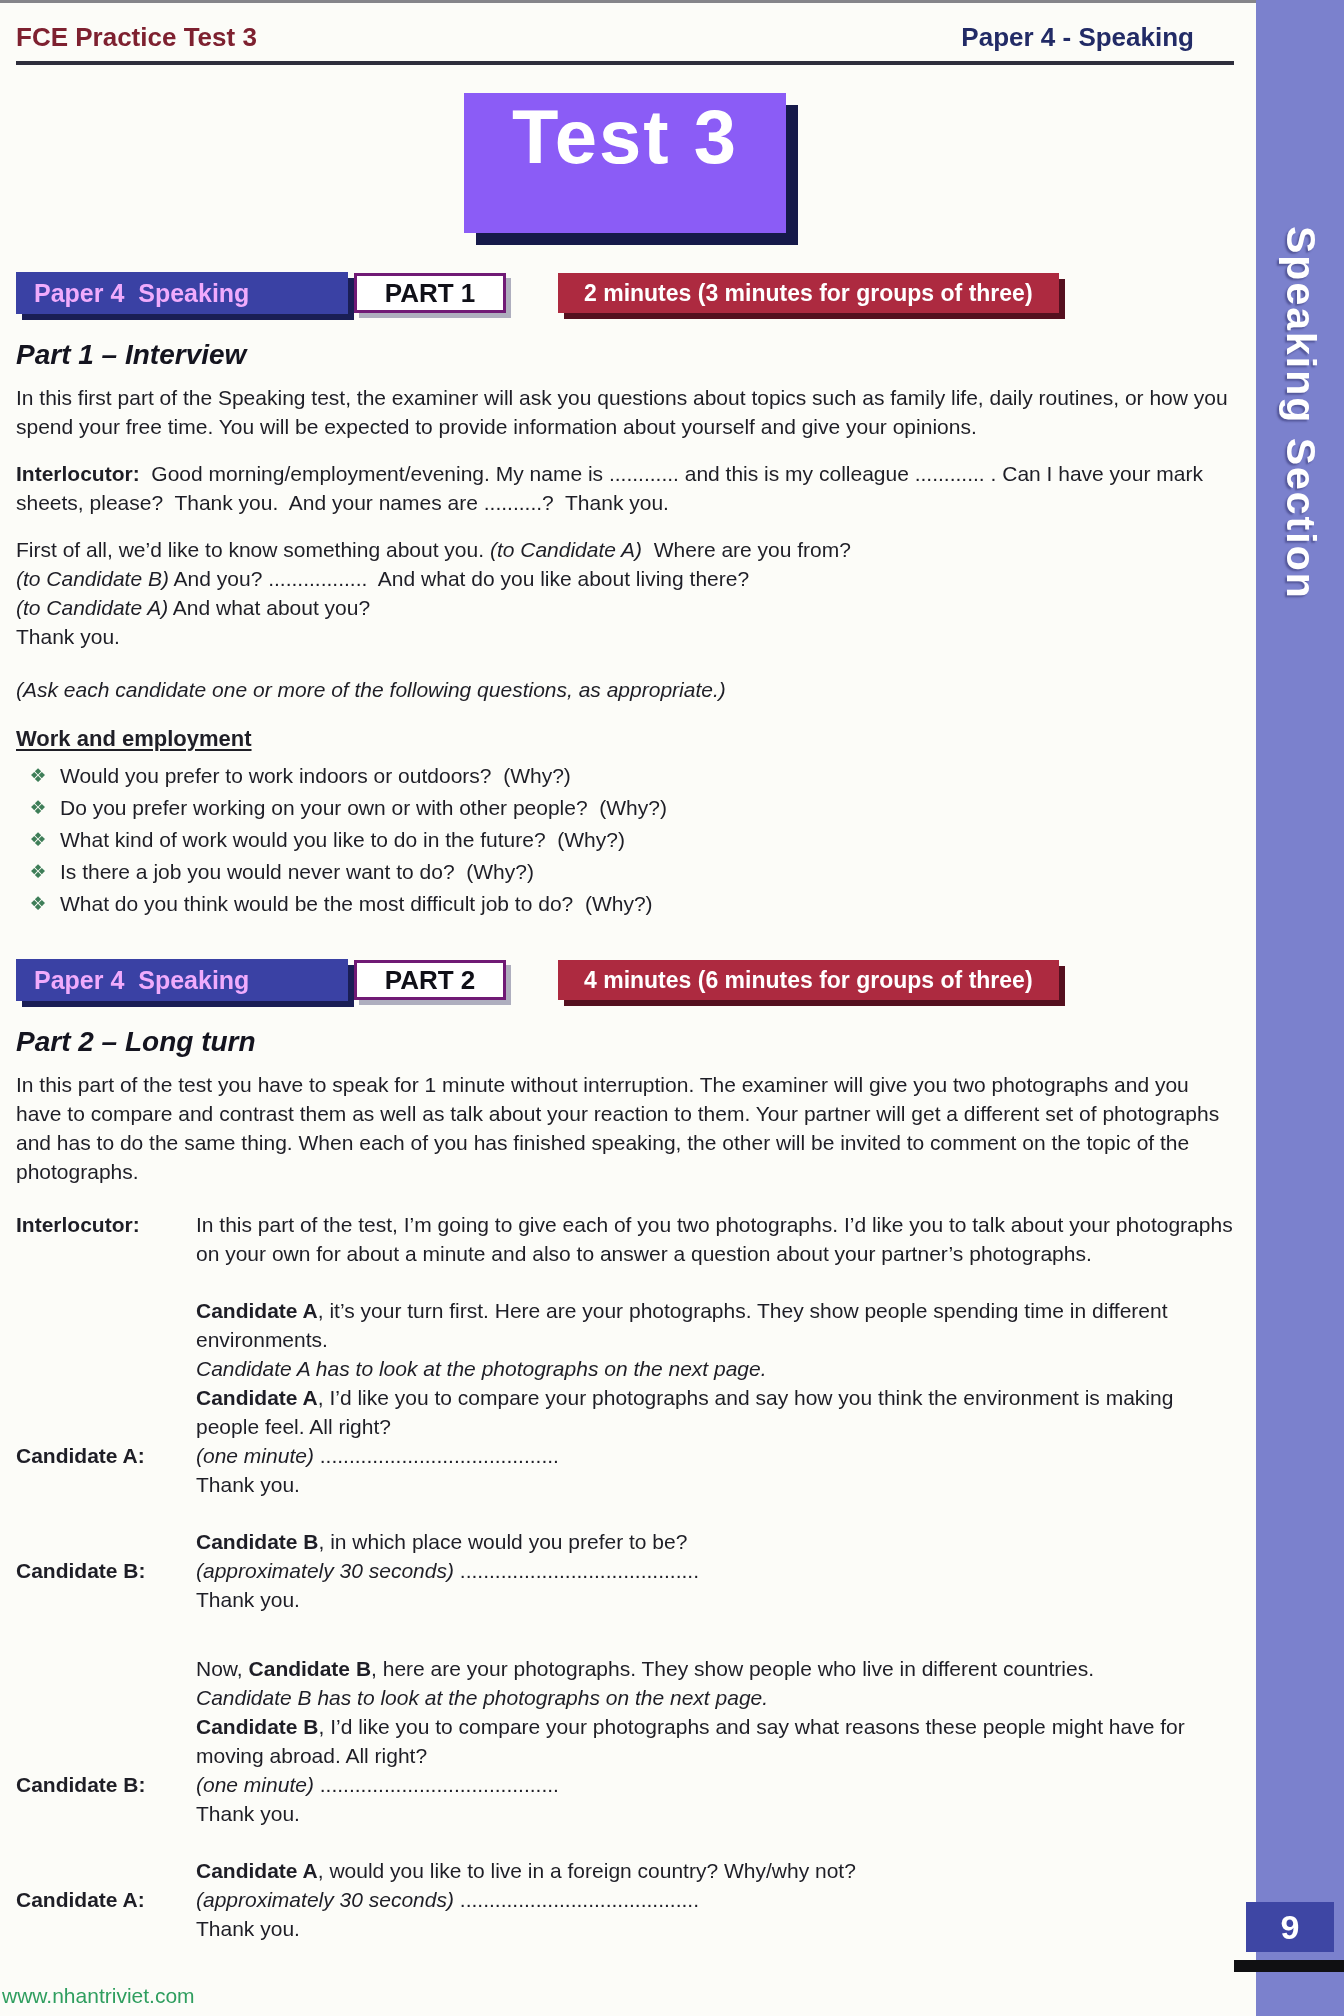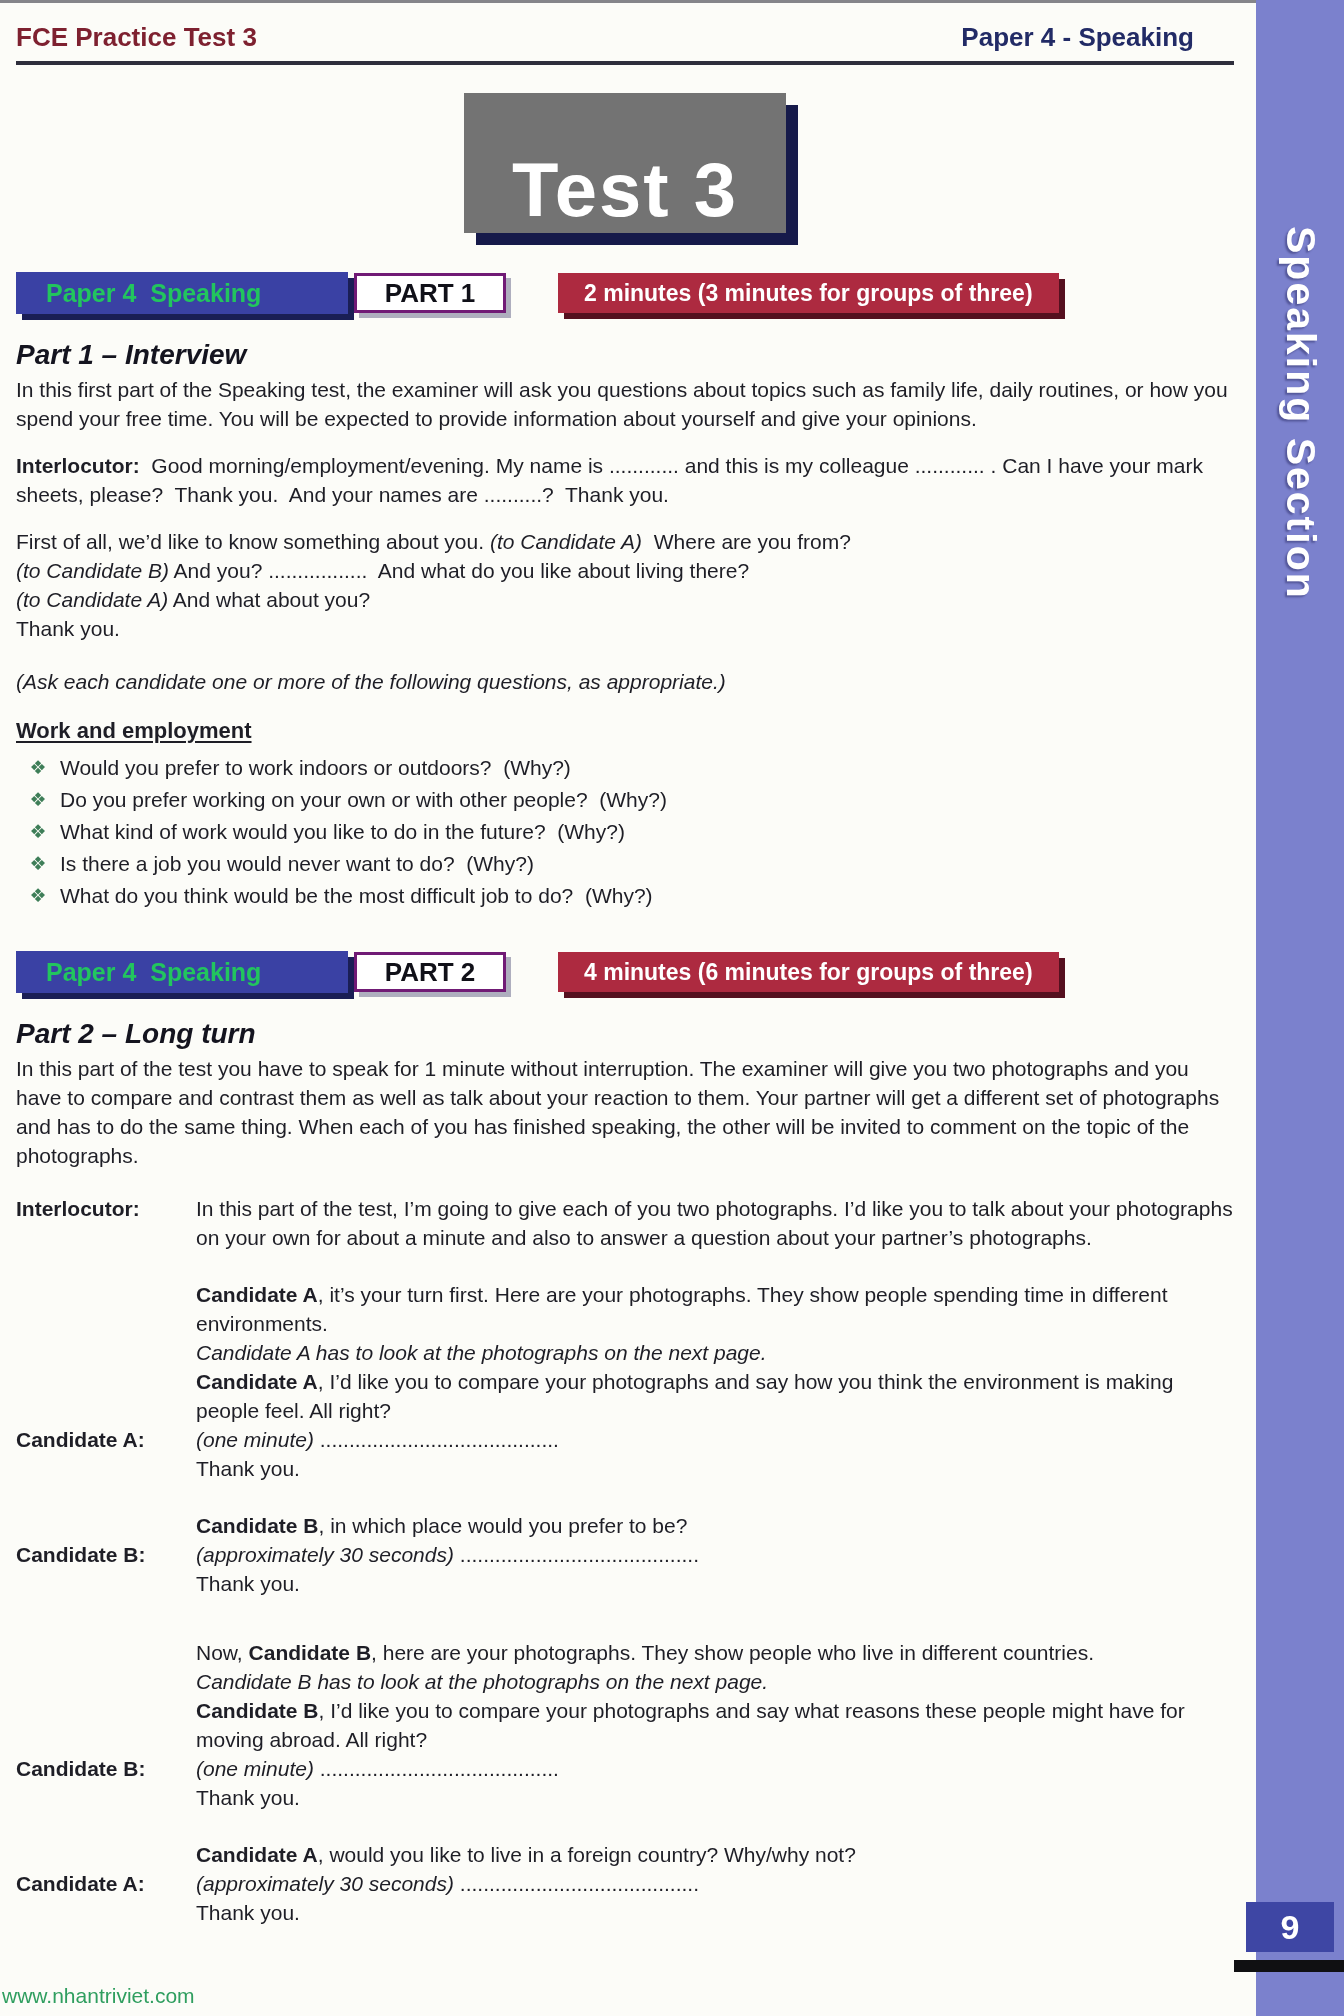--- a/index.html
+++ b/index.html
@@ -15,44 +15,44 @@
   .i { font-style:italic; }
 
   .content { position:absolute; left:16px; top:22px; width:1218px; }
 
   .hdr { display:flex; justify-content:space-between; align-items:flex-end; }
   .hdr-left  { color:#7e2130; font-weight:bold; font-size:26px; }
   .hdr-right { color:#222b66; font-weight:bold; font-size:26px; margin-right:40px; }
   .hdr-rule  { height:4px; background:#2e2e3c; margin-top:8px; }
 
   .test-banner {
-    width:322px; height:140px; margin:28px auto 0 auto; background:#737373;
-    box-shadow:12px 12px 0 #161a4a; display:flex; align-items:flex-end; justify-content:center;
+    width:322px; height:140px; margin:28px auto 0 auto; background:#8b5cf6;
+    box-shadow:12px 12px 0 #161a4a; display:flex; align-items:flex-start; justify-content:center;
   }
   .test-banner span { color:#ffffff; font-weight:bold; font-size:76px; letter-spacing:2px; }
 
   .section-bar { display:flex; align-items:center; margin-top:38px; height:44px; }
   .blue-banner {
-    width:332px; height:42px; line-height:42px; background:#3a41a4; color:#22c55e;
-    font-weight:bold; font-size:25px; padding-left:30px; box-shadow:6px 6px 0 #1a1e55;
+    width:332px; height:42px; line-height:42px; background:#3a41a4; color:#f0abfc;
+    font-weight:bold; font-size:25px; padding-left:18px; box-shadow:6px 6px 0 #1a1e55;
   }
   .part-box {
     width:152px; height:40px; margin-left:6px; background:#ffffff; border:3px solid #701a75;
     color:#101018; font-weight:bold; font-size:26px; display:flex; align-items:center;
     justify-content:center; box-shadow:5px 5px 0 #aeaebe; z-index:2;
   }
   .red-banner {
     margin-left:52px; height:40px; line-height:40px; background:#ad2a40; color:#fff;
     font-weight:bold; font-size:23px; padding:0 26px; box-shadow:6px 6px 0 #55101f;text-align:center;
   }
 
   h2.part-heading { margin-top:24px; font-size:28px; color:#14141f;font-style:italic; }
 
   p.body { font-size:21px; line-height:29px; }
-  .mt-sm { margin-top:4px; }
+  .mt-sm { margin-top:12px; }
   .mt-md { margin-top:18px; }
   .mt-lg { margin-top:28px; }
   .mt-xl { margin-top:40px; }
 
   .note { font-style:italic; margin-top:24px; }
   .topic { margin-top:22px; font-size:22px; font-weight:600; text-decoration:underline; text-underline-offset:3px; }
 
   .qlist { margin-top:8px; }
   .qitem { display:flex; font-size:21px; line-height:32px; }
   .qbullet { color:#3e7e58; width:44px; text-align:center; font-size:19px; flex:0 0 44px; }

